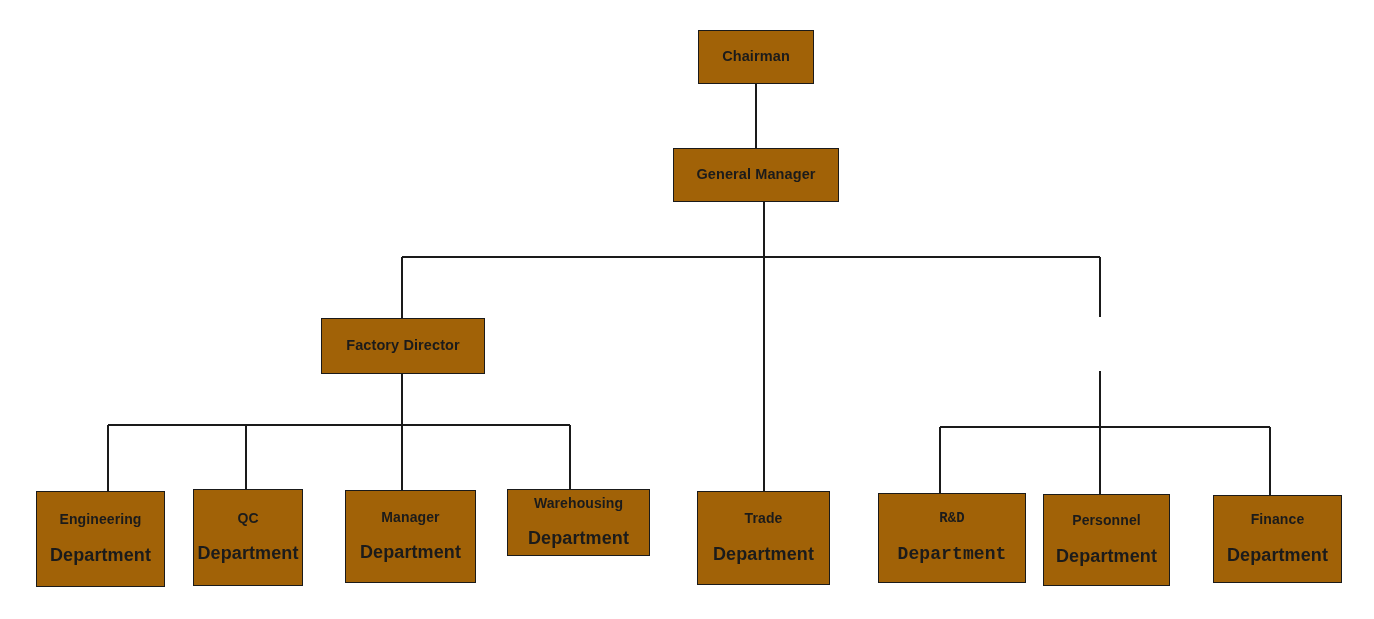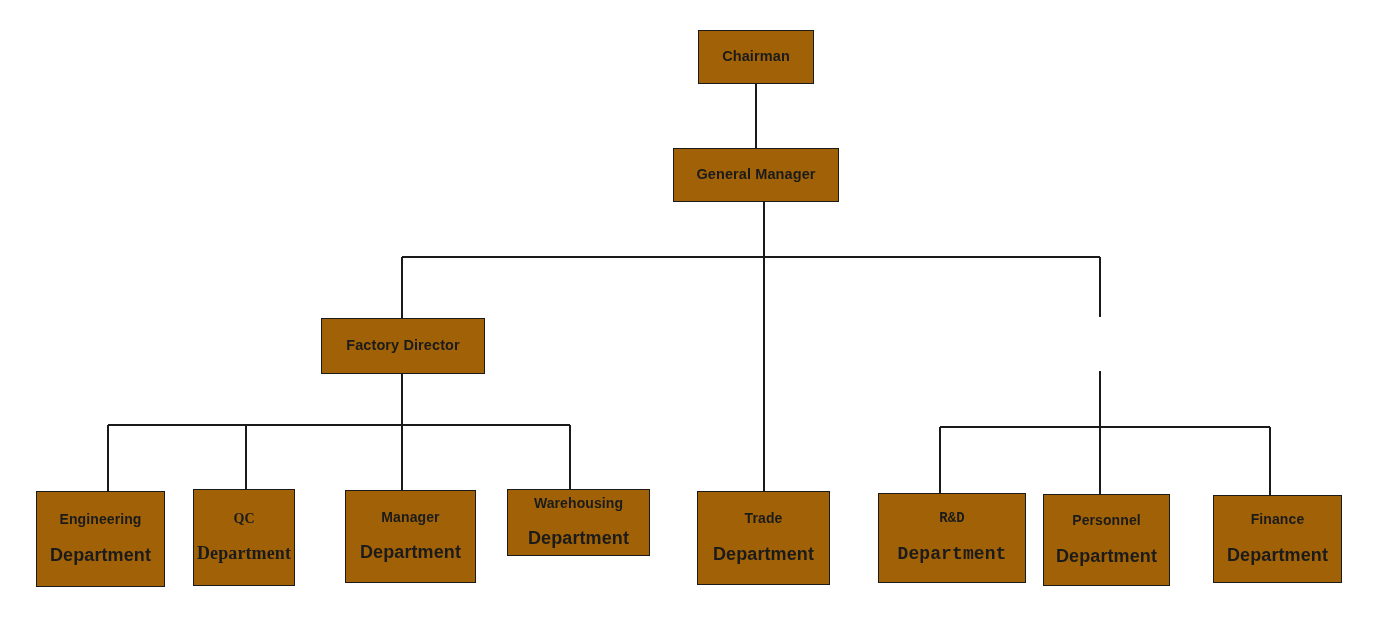--- a/index.html
+++ b/index.html
@@ -93,21 +93,21 @@
   <div class="node single" style="left:321px; top:318px; width:164px; height:56px;">
     <span class="line-1">Factory Director</span>
   </div>
 
 
   <div class="node" style="left:36px; top:491px; width:129px; height:96px;">
     <span class="line-1">Engineering</span>
     <span class="line-2">Department</span>
   </div>
 
-  <div class="node" style="left:193px; top:489px; width:102px; height:97px;font-family:Liberation Serif, serif;">
+  <div class="node" style="left:193px; top:489px; width:110px; height:97px;">
     <span class="line-1">QC</span>
     <span class="line-2">Department</span>
   </div>
 
   <div class="node" style="left:345px; top:490px; width:131px; height:93px;">
     <span class="line-1">Manager</span>
     <span class="line-2">Department</span>
   </div>
 
   <div class="node" style="left:507px; top:489px; width:143px; height:67px;">

